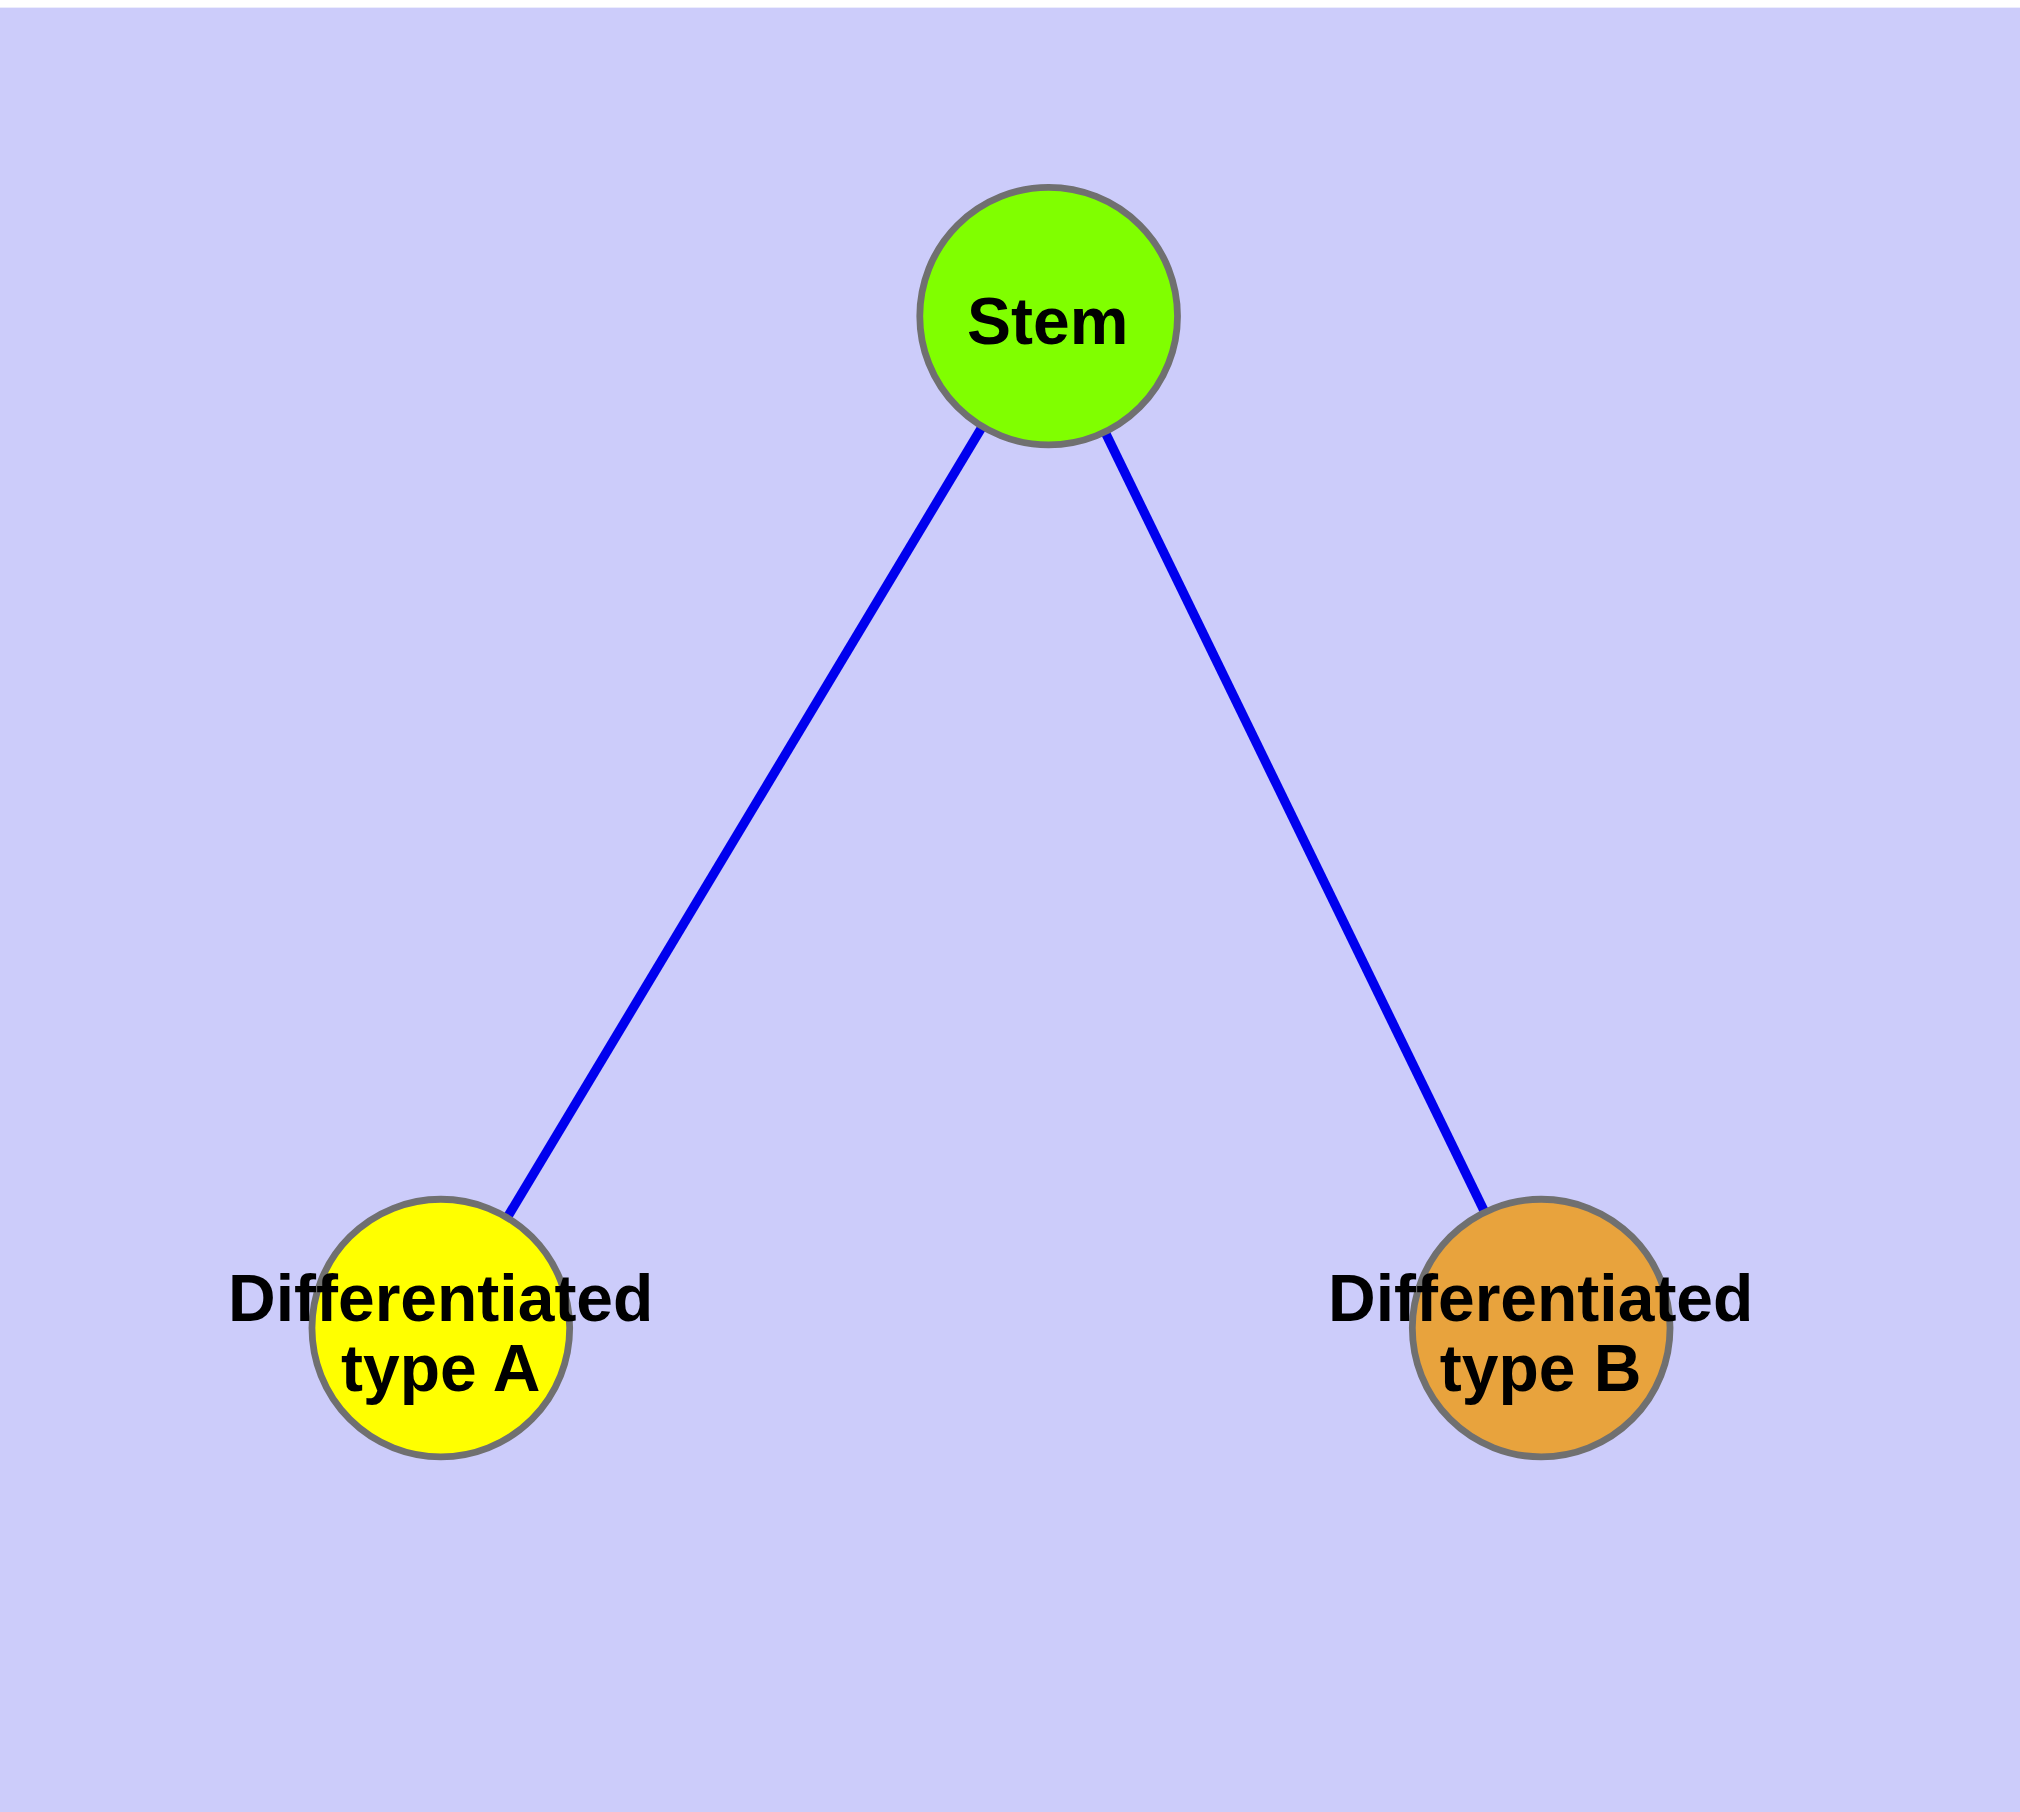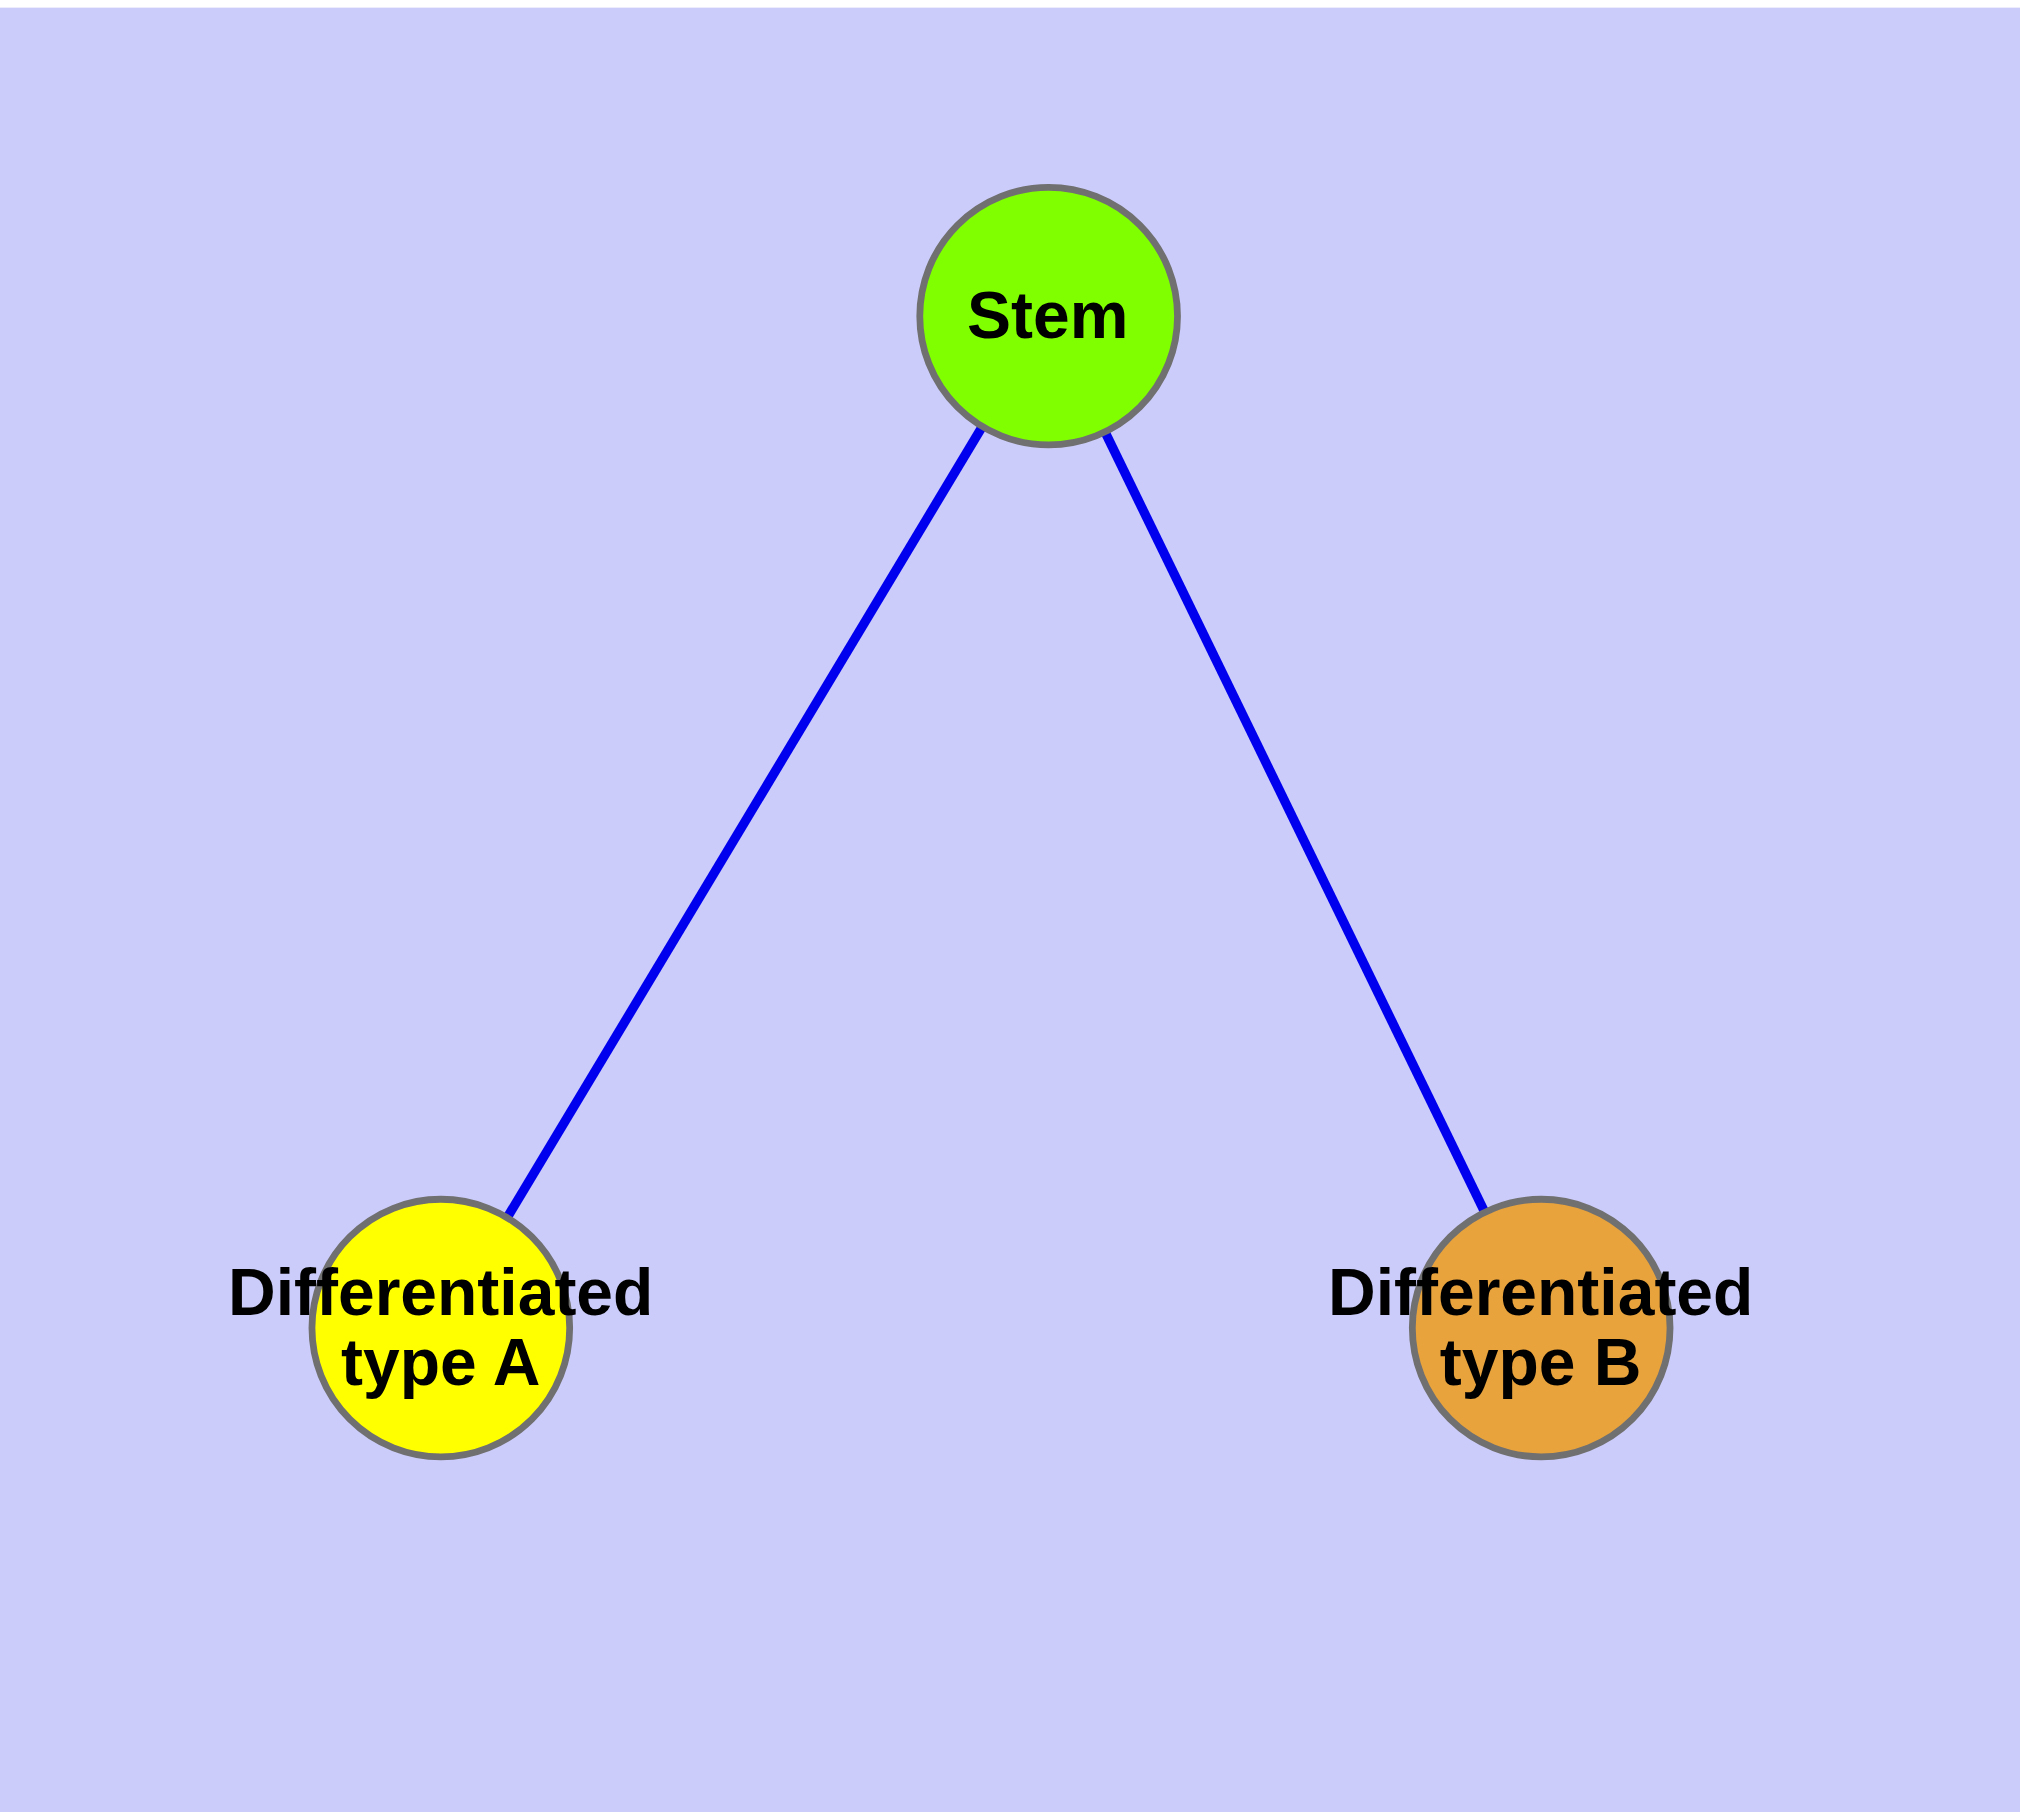--- a/index.html
+++ b/index.html
@@ -29,20 +29,21 @@
   }
   .node-label {
     position: absolute;
     text-align: center;
     font-weight: bold;
     color: #000000;
     line-height: 1.06;
     white-space: pre;
     pointer-events: none;
     font-family: "Liberation Sans", sans-serif;
+    margin-top: 6px;
   }
 </style>
 </head>
 <body>
 
 <div id="graph-canvas">
   <svg id="graph-svg" viewBox="0 0 2384 2138" preserveAspectRatio="none" xmlns="http://www.w3.org/2000/svg">
     <rect id="bg-rect" x="0" y="9" width="2384" height="2129" fill="#ccccfa"></rect>
     <g id="edge-layer">
         <line x1="1237" y1="373" x2="520" y2="1567" stroke="#0000ee" stroke-width="11" stroke-linecap="butt"></line>

